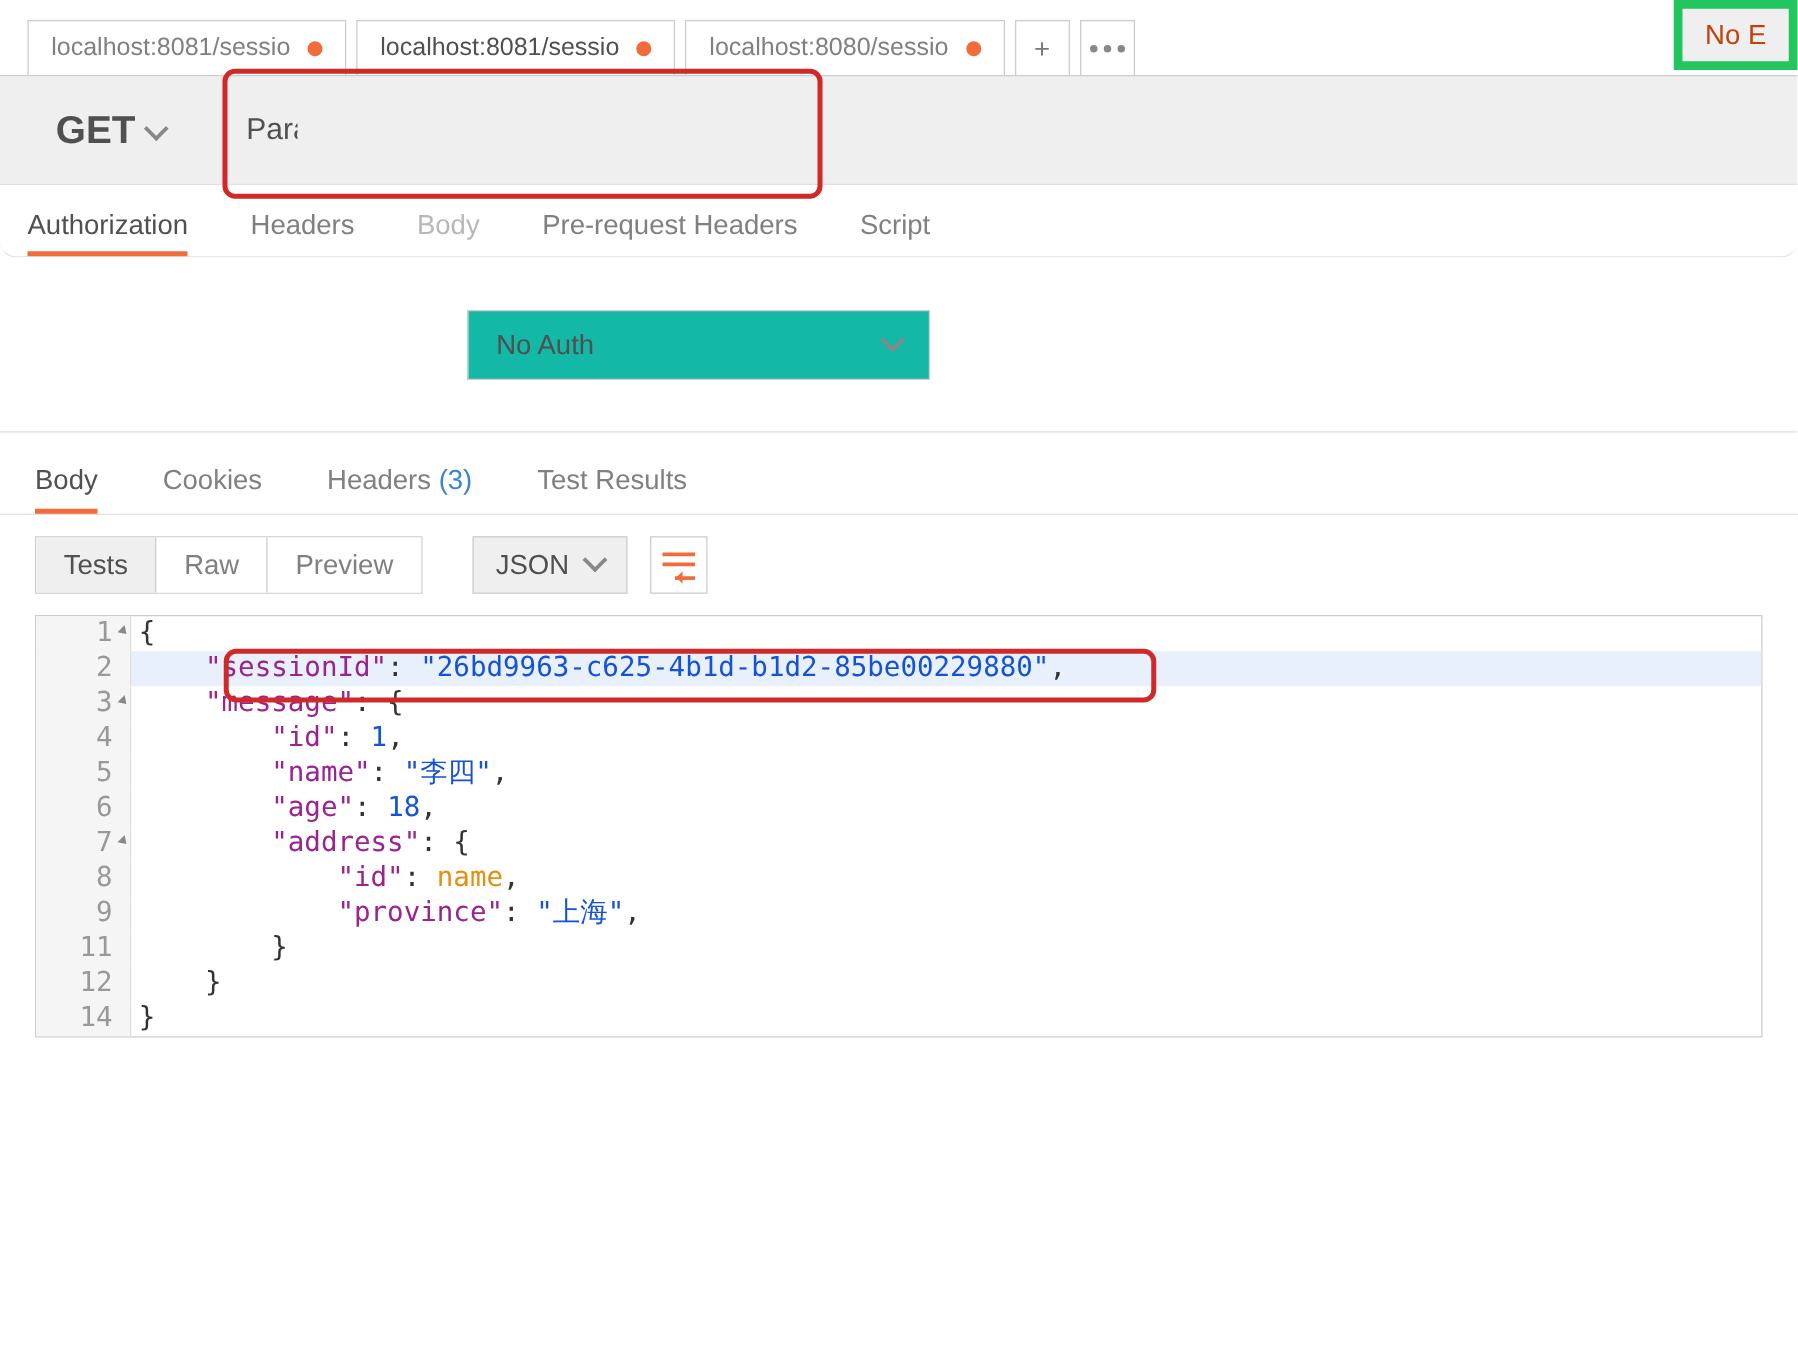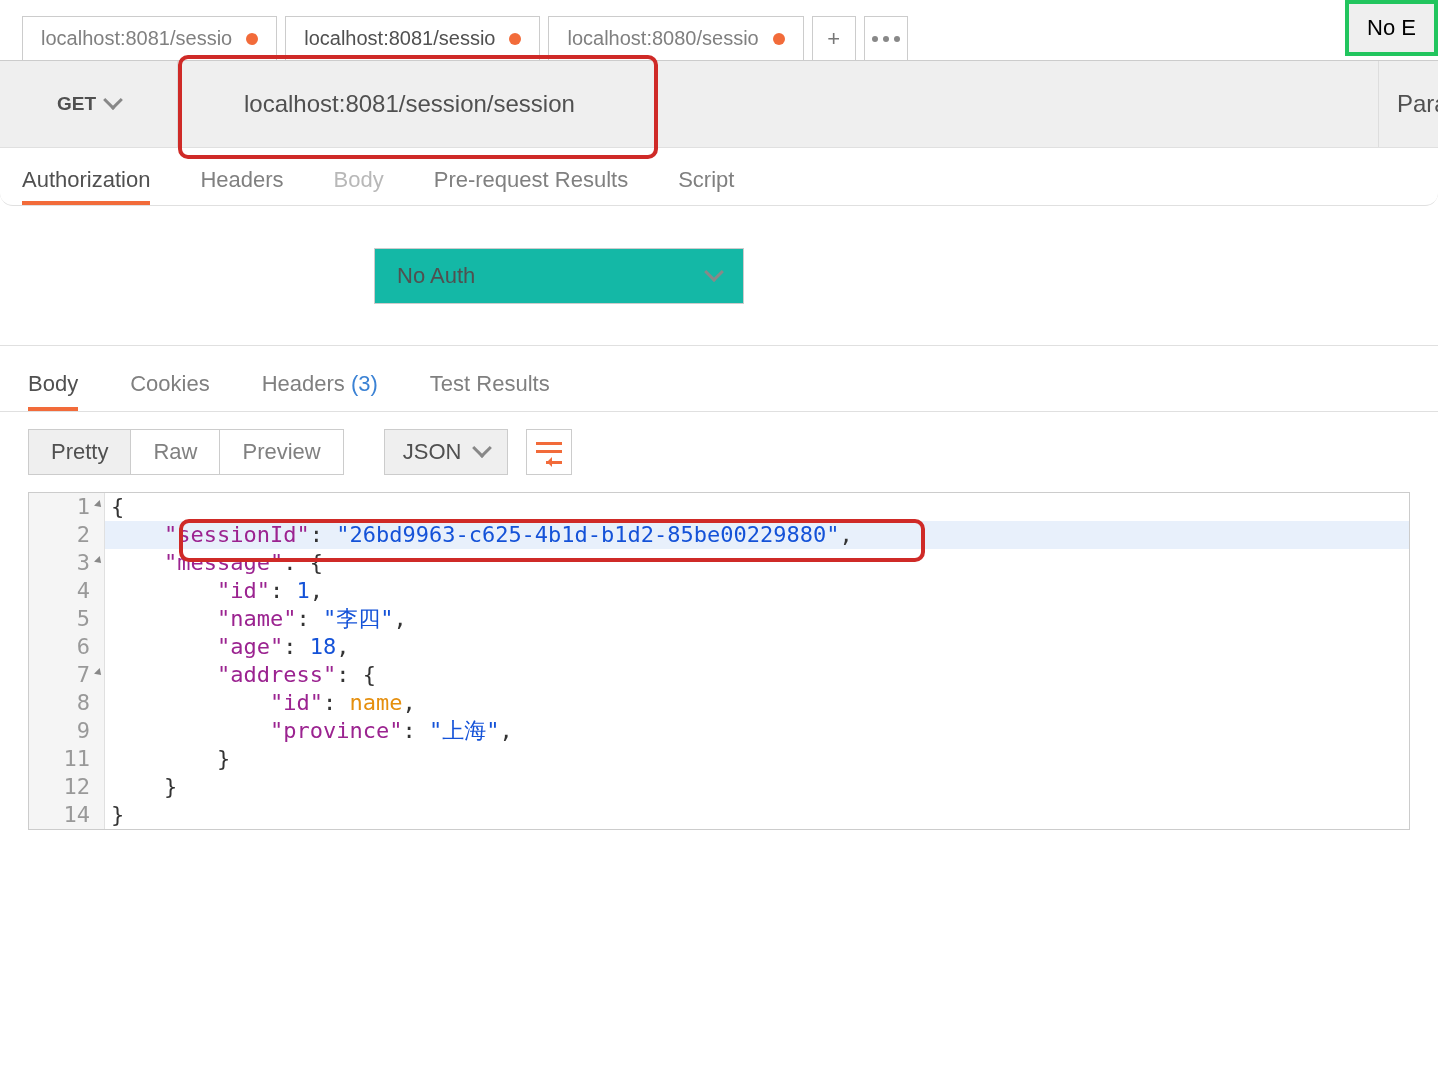--- a/index.html
+++ b/index.html
@@ -5,25 +5,25 @@
 * { box-sizing: border-box; margin: 0; padding: 0; }
 body { font-family: -apple-system, "Helvetica Neue", Arial, sans-serif; width: 1438px; height: 1078px; background: #fff; overflow: hidden; color: #505050; }
 
 
 .tabs-row { display: flex; align-items: center; height: 60px; padding-top: 16px; }
 .tabs-spacer-left { width: 22px; }
 .tab { position: relative; display: flex; align-items: center; height: 44px; padding: 0 18px; border: 1px solid #ccc; border-bottom: none; background: #fff; font-size: 20px; color: #808080; max-width: 260px; overflow: hidden; white-space: nowrap; cursor: pointer; margin-right: 8px; }
 .tab.active { background: #fff; color: #505050; }
 .tab .unsaved-dot { width: 12px; height: 12px; border-radius: 50%; background: #f26b3a; margin-left: 14px; flex-shrink: 0; }
 .tab-btn-mini { width: 44px; height: 44px; border: 1px solid #ccc; border-bottom: none; background: #fff; display: flex; align-items: center; justify-content: center; color: #777; margin-right: 8px; cursor: pointer; font-size: 22px; }
-.right-top-btn { position: absolute; right: 0; top: 0; height: 56px; border: 4px solid #22c55e; background: #efefef; display: flex; align-items: center; padding: 0 18px; font-size: 22px; color: #000000; }
+.right-top-btn { position: absolute; right: 0; top: 0; height: 56px; border: 7px solid #22c55e; background: #efefef; display: flex; align-items: center; padding: 0 18px; font-size: 22px; color: #c2410c; }
 
 
 .request-bar-outer { position: relative; height: 88px; background: #efefef; border-top: 1px solid #ccc; border-bottom: 1px solid #e0e0e0; display: flex; align-items: center; }
-.method-select { width: 178px; height: 100%; display: flex; align-items: center; justify-content: center; background: #efefef; font-size: 19px; font-weight: 600; color: #505050; border-right: 1px solid #ddd; cursor: pointer; }
+.method-select { width: 178px; height: 100%; display: flex; align-items: center; justify-content: center; background: #efefef; font-size: 31px; font-weight: 600; color: #505050; border-right: 1px solid #ddd; cursor: pointer; }
 .method-select .chev { margin-left: 10px; }
 .url-input { flex: 1; height: 100%; display: flex; align-items: center; padding-left: 66px; font-size: 24px; color: #505050; background: #efefef; border: none; outline: none; }
 .params-btn { width: 60px; height: 100%; display: flex; align-items: center; justify-content: flex-start; padding-left: 18px; font-size: 24px; color: #505050; border-left: 1px solid #ddd; cursor: pointer; overflow: hidden; }
 
 
 .red-box { position: absolute; border: 4px solid #cf2a27; border-radius: 10px; pointer-events: none; }
 .red-box.url { top: -6px; left: 178px; width: 480px; height: 104px; }
 
 
 .req-tabs { height: 58px; display: flex; align-items: flex-end; padding-left: 22px; border-bottom: 1px solid #e0e0e0; gap: 50px; border-radius: 13px; }
@@ -110,32 +110,31 @@
   <div class="right-top-btn">
     <span>No E</span>
   </div>
 </div>
 
 <div class="request-bar-outer">
   <div class="method-select">
     <span>GET</span>
     <span class="chev"><span class="chev-down"></span></span>
   </div>
-  <input class="url-input" value="localhost:8081/session/session" style="">
   <div class="params-btn">
     <span>Para</span>
   </div>
   <div class="red-box url"></div>
 </div>
 
 <div class="req-tabs">
   <div class="req-tab active">Authorization</div>
   <div class="req-tab">Headers</div>
   <div class="req-tab disabled">Body</div>
-  <div class="req-tab">Pre-request Results</div>
+  <div class="req-tab">Pre-request Headers</div>
   <div class="req-tab">Script</div>
 </div>
 
 <div class="auth-area">
   <div class="auth-label"></div>
   <div class="auth-dropdown">
     <span>No Auth</span>
     <span><span class="chev-down"></span></span>
   </div>
 </div>
@@ -145,21 +144,21 @@
   <div class="resp-tab">Cookies</div>
   <div class="resp-tab">
     <span>Headers</span>
     <span class="count">(3)</span>
   </div>
   <div class="resp-tab">Test Results</div>
 </div>
 
 <div class="resp-toolbar">
   <div class="seg-group">
-    <div class="seg-btn active">Pretty</div>
+    <div class="seg-btn active">Tests</div>
     <div class="seg-btn">Raw</div>
     <div class="seg-btn">Preview</div>
   </div>
   <div class="fmt-group">
     <span>JSON</span>
     <span><span class="chev-down"></span></span>
   </div>
   <div class="wrap-btn">
     <span class="wrap-icon">
         <span class="arr"></span>

